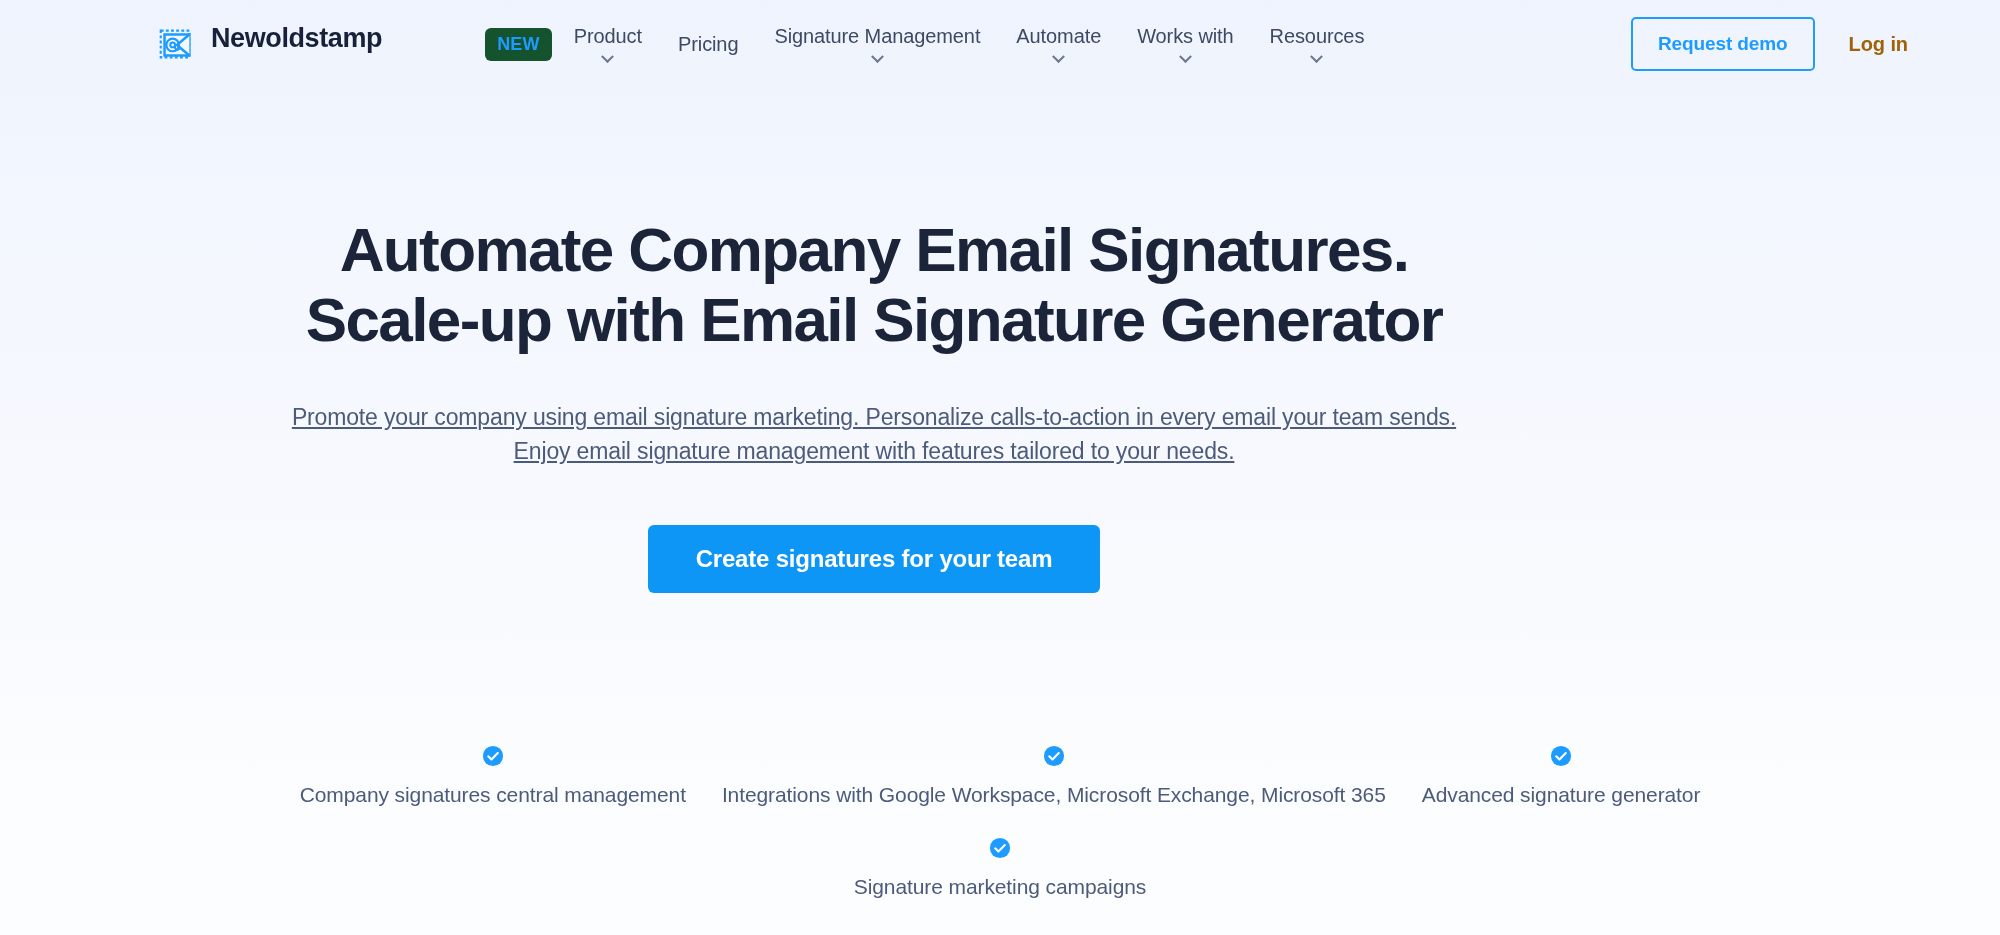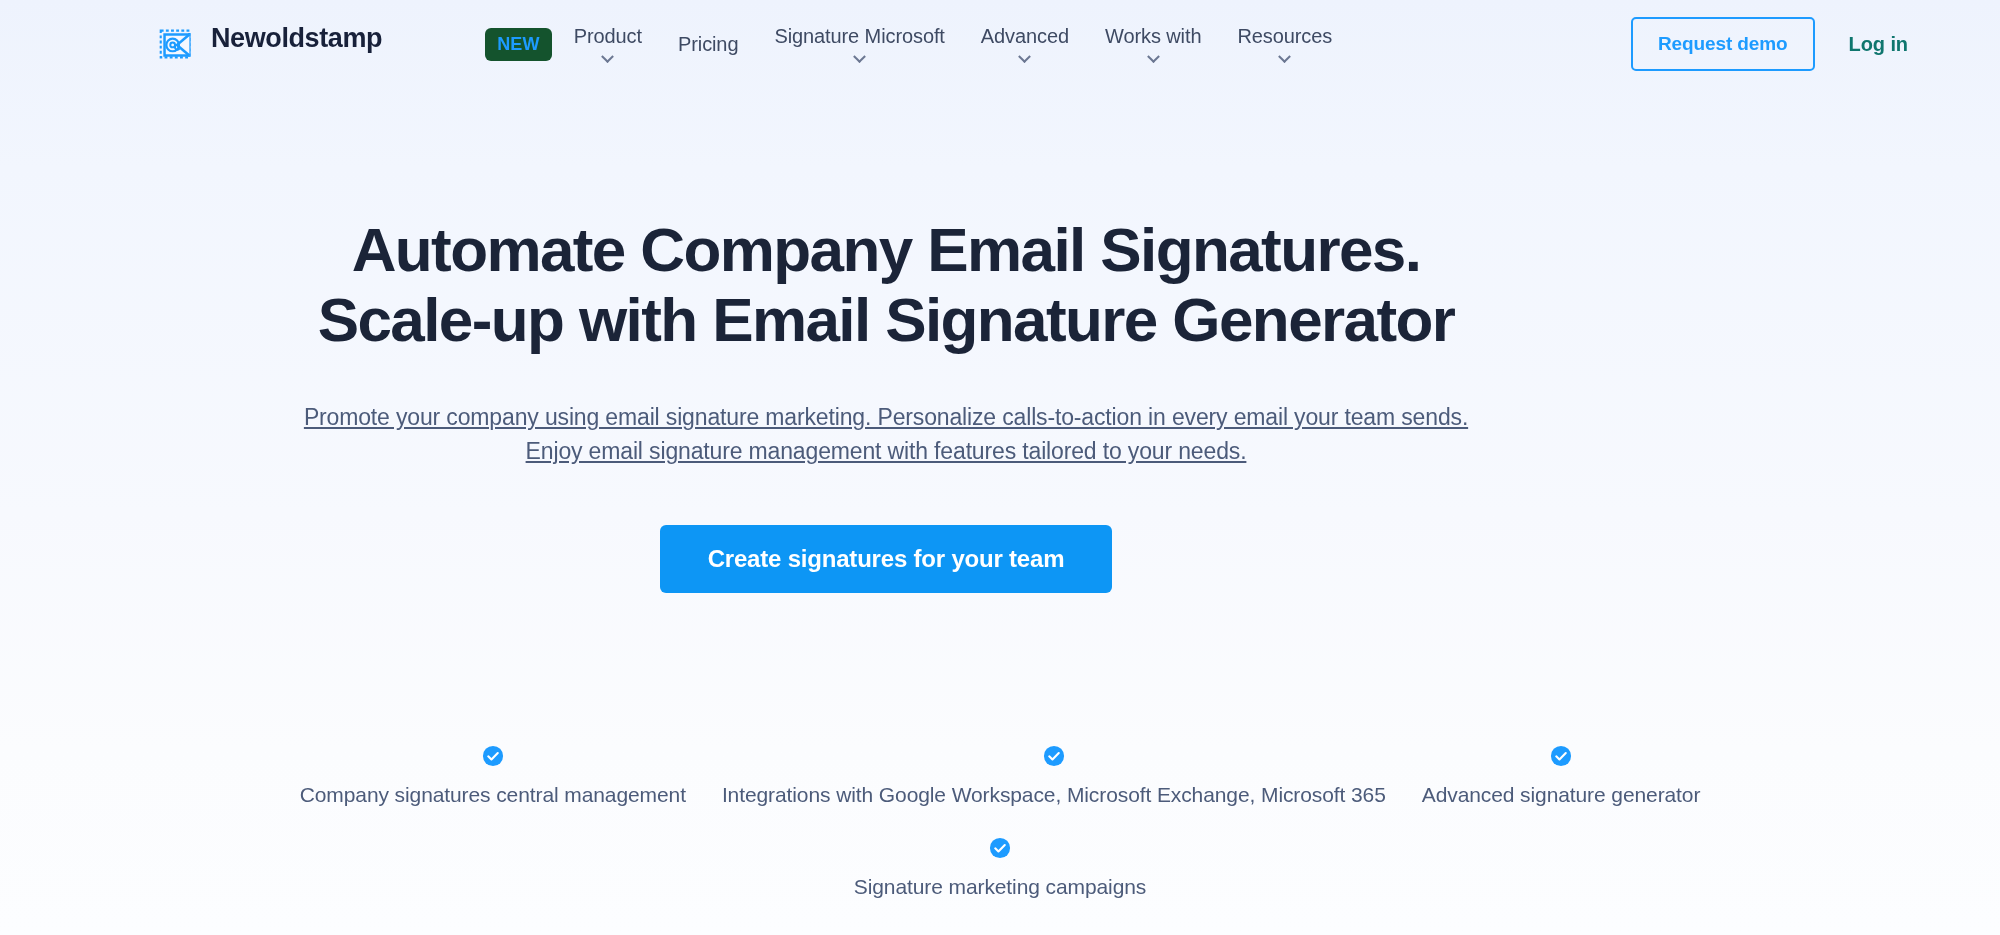--- a/index.html
+++ b/index.html
@@ -120,30 +120,30 @@
     padding: 14px 25px;
     cursor: pointer;
     white-space: nowrap;
     font-family: inherit;
     letter-spacing: -0.1px;
   }
 
   .btn-login {
     font-size: 20px;
     font-weight: 700;
-    color: #0f766e;
+    color: #a16207;
     cursor: pointer;
     white-space: nowrap;
     letter-spacing: -0.1px;
   }
 
   
   .hero {
     position: absolute;
-    top: 88px; left: 12px;
+    top: 88px; left: 0;
     width: 1748px;
     text-align: center;
   }
 
   .hero-title {
     margin-top: 127px;
     font-size: 62px;
     line-height: 1.13;
     font-weight: 700;
     letter-spacing: -1.6px;
@@ -245,26 +245,26 @@
       <span class="nav-item">
         <span>Product</span>
         <i class="chev"></i>
       </span>
 
       <span class="nav-item">
         <span>Pricing</span>
       </span>
 
       <span class="nav-item">
-        <span>Signature Microsoft</span>
-        <i class="chev"></i>
-      </span>
-
-      <span class="nav-item">
-        <span>Advanced</span>
+        <span>Signature Management</span>
+        <i class="chev"></i>
+      </span>
+
+      <span class="nav-item">
+        <span>Automate</span>
         <i class="chev"></i>
       </span>
 
       <span class="nav-item">
         <span>Works with</span>
         <i class="chev"></i>
       </span>
 
       <span class="nav-item">
         <span>Resources</span>

